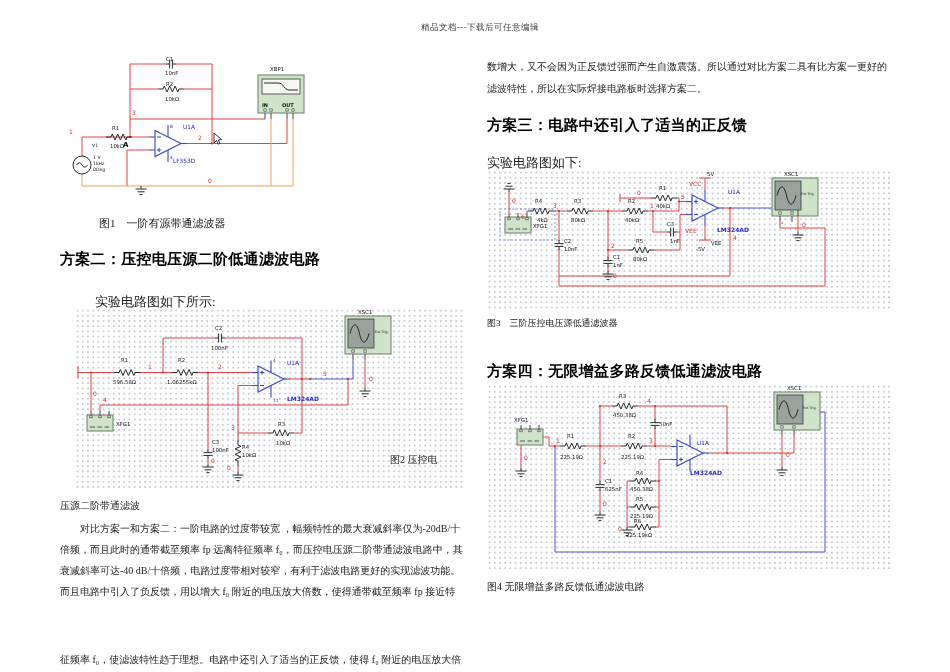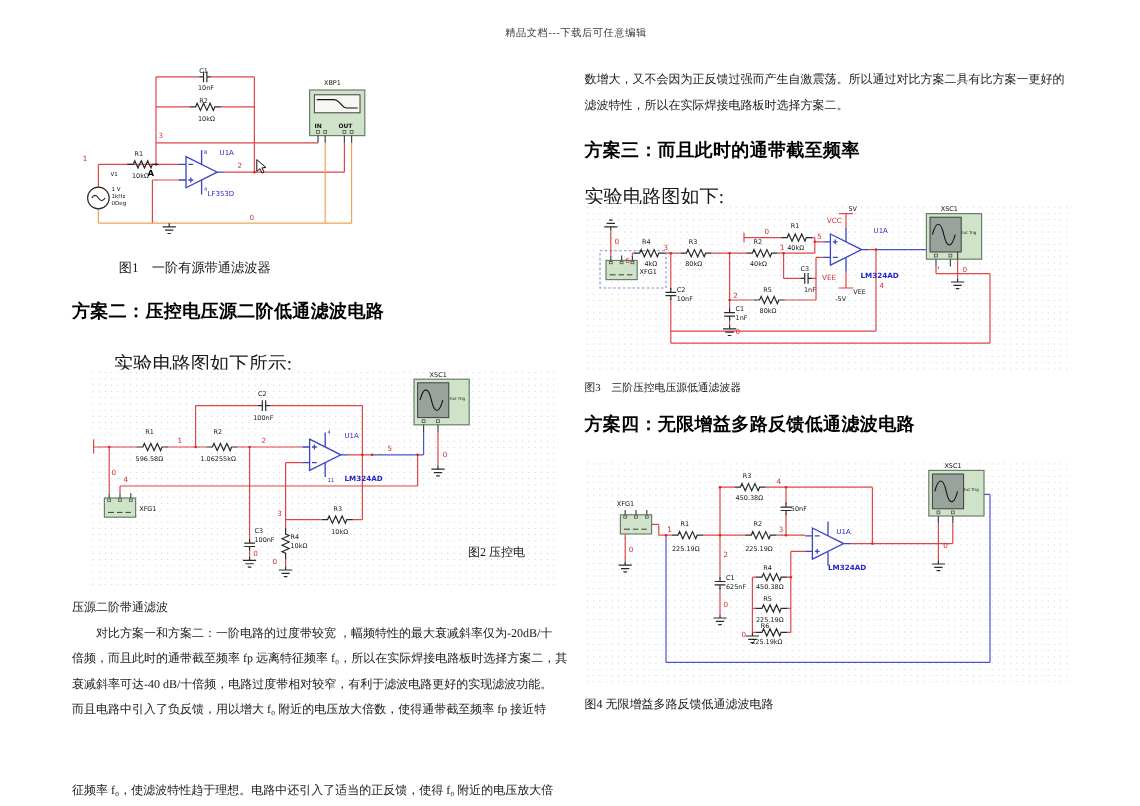--- a/index.html
+++ b/index.html
@@ -1,21 +1,21 @@
 <!DOCTYPE html>
 <html><head>
 <meta charset="utf-8">
 <style>
   html,body{margin:0;padding:0;}
   body{width:950px;height:672px;background:#ffffff;position:relative;overflow:hidden;
        font-family:"Liberation Serif", serif;color:#1a1a1a;}
   .abs{position:absolute;white-space:nowrap;}
   .hdr{font-size:8.5px;color:#3a3a3a;letter-spacing:0.5px;text-align:center;}
   .h2{font-family:"Liberation Sans", sans-serif;font-weight:bold;font-size:15px;color:#000;letter-spacing:0.3px;}
-  .lead{font-size:16px;}
+  .lead{font-size:13px;}
   .cap{font-size:11px;}
   .cap-s{font-size:9px;text-align:center;}
   .cap-m{font-size:10px;}
   .body-line{font-size:10px;line-height:21px;}
   .fig{position:absolute;background:#fff;}
   .dots{background-image:radial-gradient(circle,#bcc3d2 0.6px,rgba(0,0,0,0) 0.7px);background-size:5.2px 5.2px;}
   svg{display:block;}
   svg text{font-family:"DejaVu Sans", sans-serif;}
   .t{font-size:5.4px;fill:#161616;}
   .ts{font-size:4.6px;fill:#161616;}
@@ -209,28 +209,28 @@
   <text x="136" y="155" class="tr">0</text>
   <text x="152" y="162" class="tr">0</text>
   <text x="294" y="73" class="tr">0</text>
 </svg>
 </div>
 
 <div class="abs cap-m" style="left:390px;top:453px;">图2 压控电</div>
 <div class="abs cap-m" style="left:60px;top:499px;">压源二阶带通滤波</div>
 
 <div class="abs body-line" style="left:80px;top:518px;">对比方案一和方案二：一阶电路的过度带较宽 ，幅频特性的最大衰减斜率仅为-20dB/十</div>
-<div class="abs body-line" style="left:60px;top:539px;">倍频，而且此时的通带截至频率 fp 远离特征频率 f₀，所以在实际焊接电路板时选择方案二，其</div>
+<div class="abs body-line" style="left:60px;top:539px;">倍频，而且此时的通带截至频率 fp 远离特征频率 f₀，而压控电压源二阶带通滤波电路中，其</div>
 <div class="abs body-line" style="left:60px;top:560px;">衰减斜率可达-40 dB/十倍频，电路过度带相对较窄，有利于滤波电路更好的实现滤波功能。</div>
 <div class="abs body-line" style="left:60px;top:581px;">而且电路中引入了负反馈，用以增大 f₀ 附近的电压放大倍数，使得通带截至频率 fp 接近特</div>
 <div class="abs body-line" style="left:60px;top:602px;margin-top:47px;">征频率 f₀，使滤波特性趋于理想。电路中还引入了适当的正反馈，使得 f₀ 附近的电压放大倍</div>
 
 <div class="abs body-line" style="left:487px;top:56px;">数增大，又不会因为正反馈过强而产生自激震荡。所以通过对比方案二具有比方案一更好的</div>
 <div class="abs body-line" style="left:487px;top:78px;">滤波特性，所以在实际焊接电路板时选择方案二。</div>
-<div class="abs h2" style="left:487px;top:116px;">方案三：而且此时的通带截至频率</div>
+<div class="abs h2" style="left:487px;top:116px;">方案三：电路中还引入了适当的正反馈</div>
 <div class="abs lead" style="left:487px;top:154px;">实验电路图如下:</div>
 
 <div class="fig dots" style="left:487px;top:170px;width:403px;height:142px;">
 <svg width="403" height="142" viewBox="0 0 403 142">
   <rect x="13" y="39" width="55" height="31" class="dash"></rect>
   <g>
     <path class="w" d="M22 22V43M40 41V43M40 41H41M67 41H80M106 41H135M161 41H192M192 28V41M133 28H164M190 28H192M133 24V32M192 31.5H199M72 41V71M72 79V106M121 41V88M121 96V101M121 80H141M167 80H193M193 44.5V80M193 44.5H199M166 41V62M166 62H180M190 62H193M218 19.5V8M212 8H224M218 56.5V70M212 70H224M237 38H243M243 38V106M243 106H72M293 52V58M293 58H338M338 58V116M338 116H72M72 106V116M311 46V62M295 52V54"></path>
   </g>
   <g>
     <path class="wb" d="M243 38H305M305 38V46"></path>
@@ -290,21 +290,21 @@
   <text x="126" y="108" class="tr">0</text>
   <text x="163" y="38" class="tr">1</text>
   <text x="194" y="29" class="tr">5</text>
   <text x="150" y="25" class="tr">0</text>
   <text x="246" y="70" class="tr">4</text>
   <text x="315" y="57" class="tr">0</text>
 </svg>
 </div>
 
 <div class="abs cap-s" style="left:487px;top:317px;">图3　三阶压控电压源低通滤波器</div>
-<div class="abs h2" style="left:487px;top:344px;">方案四：无限增益多路反馈低通滤波电路</div>
+<div class="abs h2" style="left:487px;top:362px;">方案四：无限增益多路反馈低通滤波电路</div>
 
 <div class="fig dots" style="left:487px;top:384px;width:403px;height:185px;">
 <svg width="403" height="185" viewBox="0 0 403 185">
   <g>
     <path class="w" d="M56 53H62M62 53V62M62 62H73M99 62H134M160 62H184M34 61V84M113 22V62M113 22H125M151 22H240M240 22V69M168 22V36M168 44V62M113 62V98M113 106V128M184 75.5H172M172 75.5V97M140 97V143M172 97V143M140 97H143M169 97H172M140 123H143M169 123H172M140 143H143M169 143H172M222 69H307M307 52V69M295 52V83"></path>
   </g>
   <g>
     <path class="wb" d="M68 62V168M68 168H338M338 168V28M338 28H333"></path>
   </g>
   <circle class="jr" cx="68" cy="62" r="1.1"></circle>

